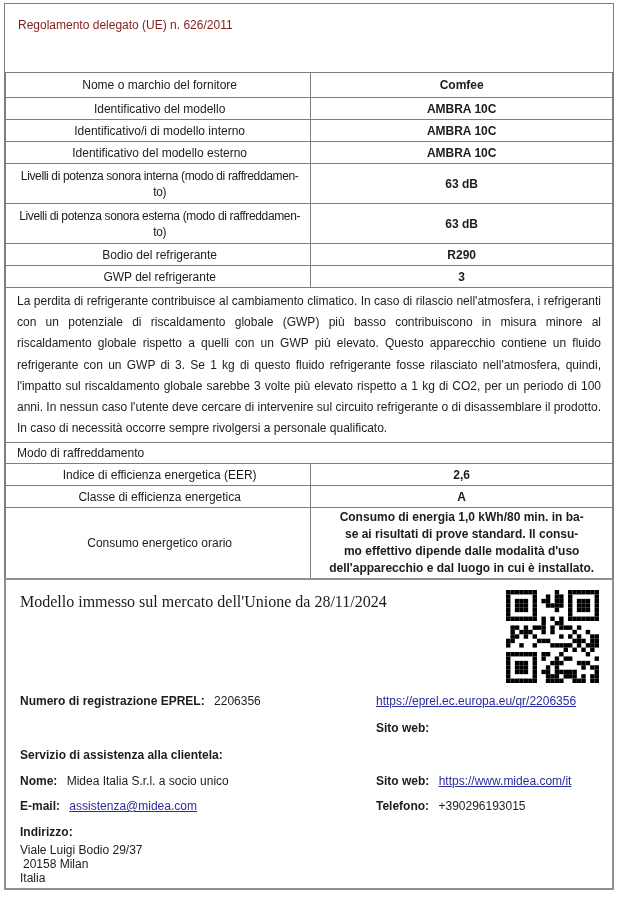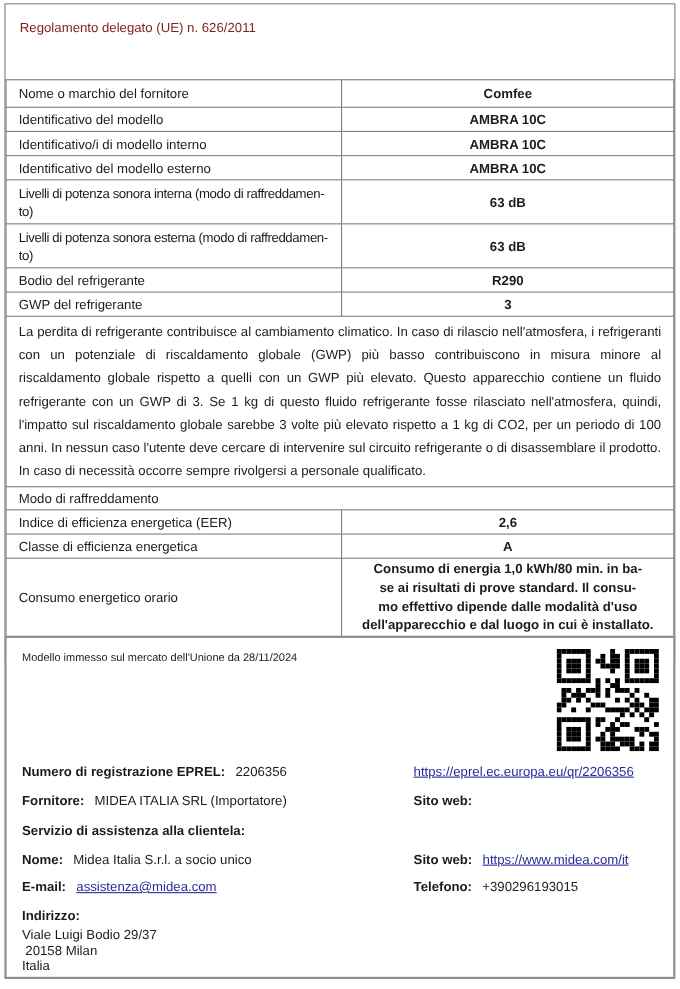--- a/index.html
+++ b/index.html
@@ -7,28 +7,28 @@
     width:618px;height:899px;background:#ffffff;position:relative;overflow:hidden;
     font-family:"Liberation Sans","DejaVu Sans",sans-serif;color:#1c1c1c;
   }
   .box{position:absolute;background:#fff;}
   .main-box{left:4px;top:3px;width:608px;border:1px solid #7e7e7e;}
   .hdr{padding:6px 13px 0 13px;height:56px;}
   .title{font-size:30px;font-weight:bold;color:var(--title,#37217a);letter-spacing:-0.5px;line-height:1.08;margin:0;}
   .subtitle{font-size:12px;margin-top:8px;color:#7f1d1d;}
   table.prod{border-collapse:collapse;width:100%;table-layout:fixed;margin-top:6px;}
   table.prod td{border:1px solid #7e7e7e;font-size:12px;vertical-align:middle;overflow:hidden;}
-  td.lbl{text-align:left;padding:1px 8px 1px 11px;white-space:pre-line;}
+  td.lbl{text-align:center;padding:1px 8px 1px 11px;white-space:pre-line;}
   td.lbl.tight{letter-spacing:-0.35px;line-height:16px;}
   td.val{font-weight:bold;text-align:center;padding:1px 6px;}
   td.para{text-align:justify;padding:3px 11px;line-height:21.2px;font-weight:normal;}
   td.sect{font-weight:normal;text-align:left;padding:1px 11px;}
   td.multi{white-space:pre-line;line-height:16.8px;}
   .bottom-box{left:4px;top:578px;width:606px;height:308px;border:2px solid #8f8f8f;font-size:12px;}
-  .market{position:absolute;left:14px;top:13px;font-size:10px;}
+  .market{position:absolute;left:14px;top:13px;font-size:16px;font-family:Liberation Serif, serif;}
   .qr{position:absolute;right:13px;top:10px;width:93px;height:93px;}
   .inf-row{position:absolute;left:0;right:0;height:17px;}
   .inf-left{position:absolute;left:14px;white-space:nowrap;}
   .inf-right{position:absolute;left:370px;white-space:nowrap;}
   .b{font-weight:bold;}
   .gap{display:inline-block;width:6px;}
   a.link{color:var(--link,#2b2b9e);text-decoration:underline;cursor:pointer;}
   .addr{position:absolute;left:14px;top:263px;line-height:14px;}
   .addr .pad{padding-left:3px;}
 </style>
@@ -335,24 +335,20 @@
     <span class="inf-left">
       <span class="b">Numero di registrazione EPREL:</span><span class="gap"></span>
       <span>2206356</span>
     </span>
     <span class="inf-right">
       <a class="link">https://eprel.ec.europa.eu/qr/2206356</a>
     </span>
   </div>
 
   <div class="inf-row" style="top:141px">
-    <span class="inf-left">
-      <span class="b">Fornitore:</span><span class="gap"></span>
-      <span>MIDEA ITALIA SRL (Importatore)</span>
-    </span>
     <span class="inf-right">
       <span class="b">Sito web:</span>
     </span>
   </div>
 
   <div class="inf-row" style="top:168px">
     <span class="inf-left">
       <span class="b">Servizio di assistenza alla clientela:</span>
     </span>
   </div>

